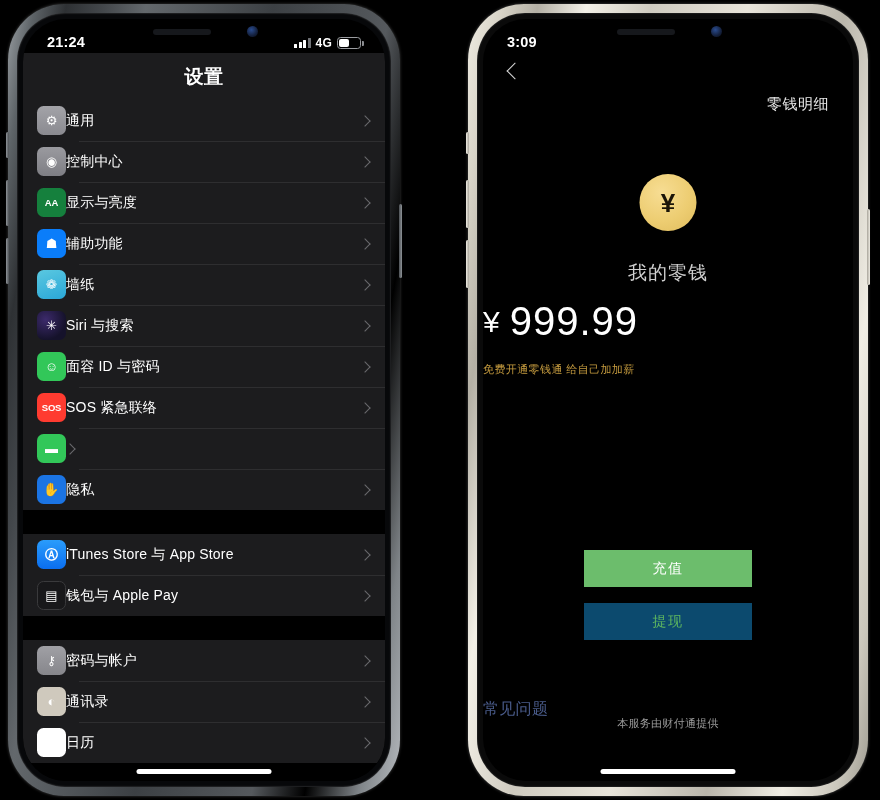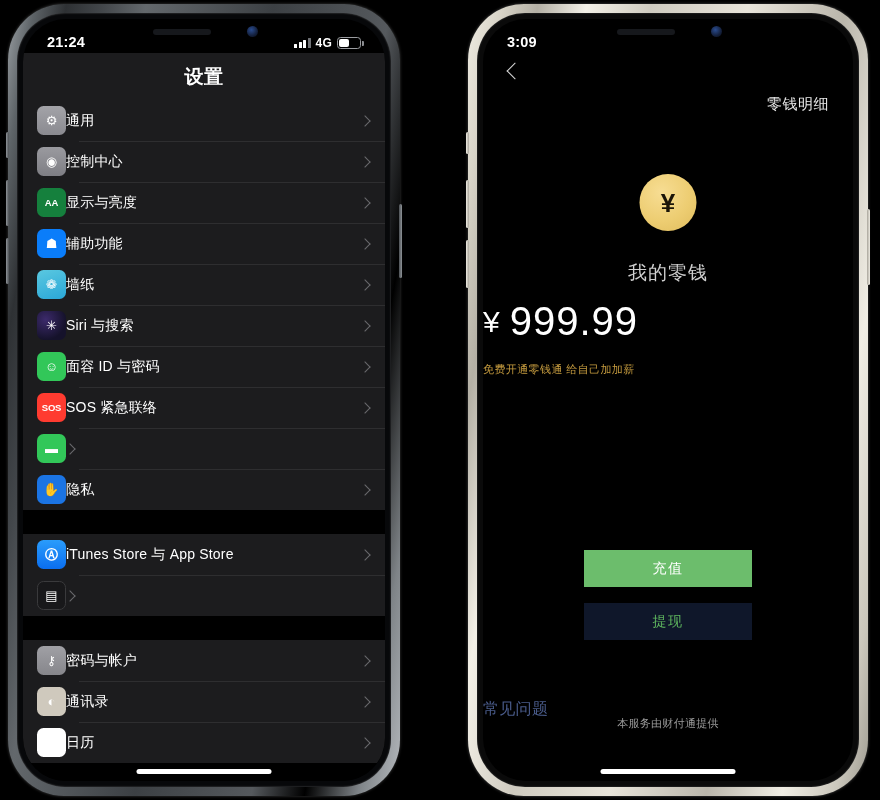--- a/index.html
+++ b/index.html
@@ -169,21 +169,21 @@
     position:absolute;top:343px;left:0;right:0;text-align:left;
     color:#c49a3e;font-size:11px;letter-spacing:.4px;
   }
   .w-btn{
     position:absolute;left:50%;transform:translateX(-50%);
     width:168px;height:37px;border-radius:0;
     display:flex;align-items:center;justify-content:center;
     font-size:14px;letter-spacing:1.5px;box-sizing:border-box;
   }
   .w-btn-primary{top:531px;background:#6cbd6c;color:#fff;}
-  .w-btn-secondary{top:584px;background:#0f172a;color:#5fb85f;text-align:right;}
+  .w-btn-secondary{top:584px;background:#0c4a6e;color:#5fb85f;text-align:right;}
   .w-faq{
     position:absolute;top:680px;left:0;right:0;text-align:left;
     color:#4a5c8c;font-size:16px;letter-spacing:.3px;
   }
   .w-provider{
     position:absolute;top:697px;left:0;right:0;text-align:center;
     color:#9a9a9a;font-size:11px;letter-spacing:.3px;
   }
 </style>
 </head>
@@ -303,20 +303,21 @@
                 <div class="app-icon ic-appstore">
                   <span class="glyph">Ⓐ</span>
                 </div>
                 <div class="row-label">iTunes Store 与 App Store</div>
                 <div class="chev"></div>
               </div>
               <div class="row">
                 <div class="app-icon ic-wallet">
                   <span class="glyph">▤</span>
                 </div>
+                <div class="row-label">钱包与 Apple Pay</div>
                 <div class="chev"></div>
               </div>
             </div>
             <div class="gap"></div>
             <div class="group">
               <div class="row">
                 <div class="app-icon ic-key">
                   <span class="glyph">⚷</span>
                 </div>
                 <div class="row-label">密码与帐户</div>

